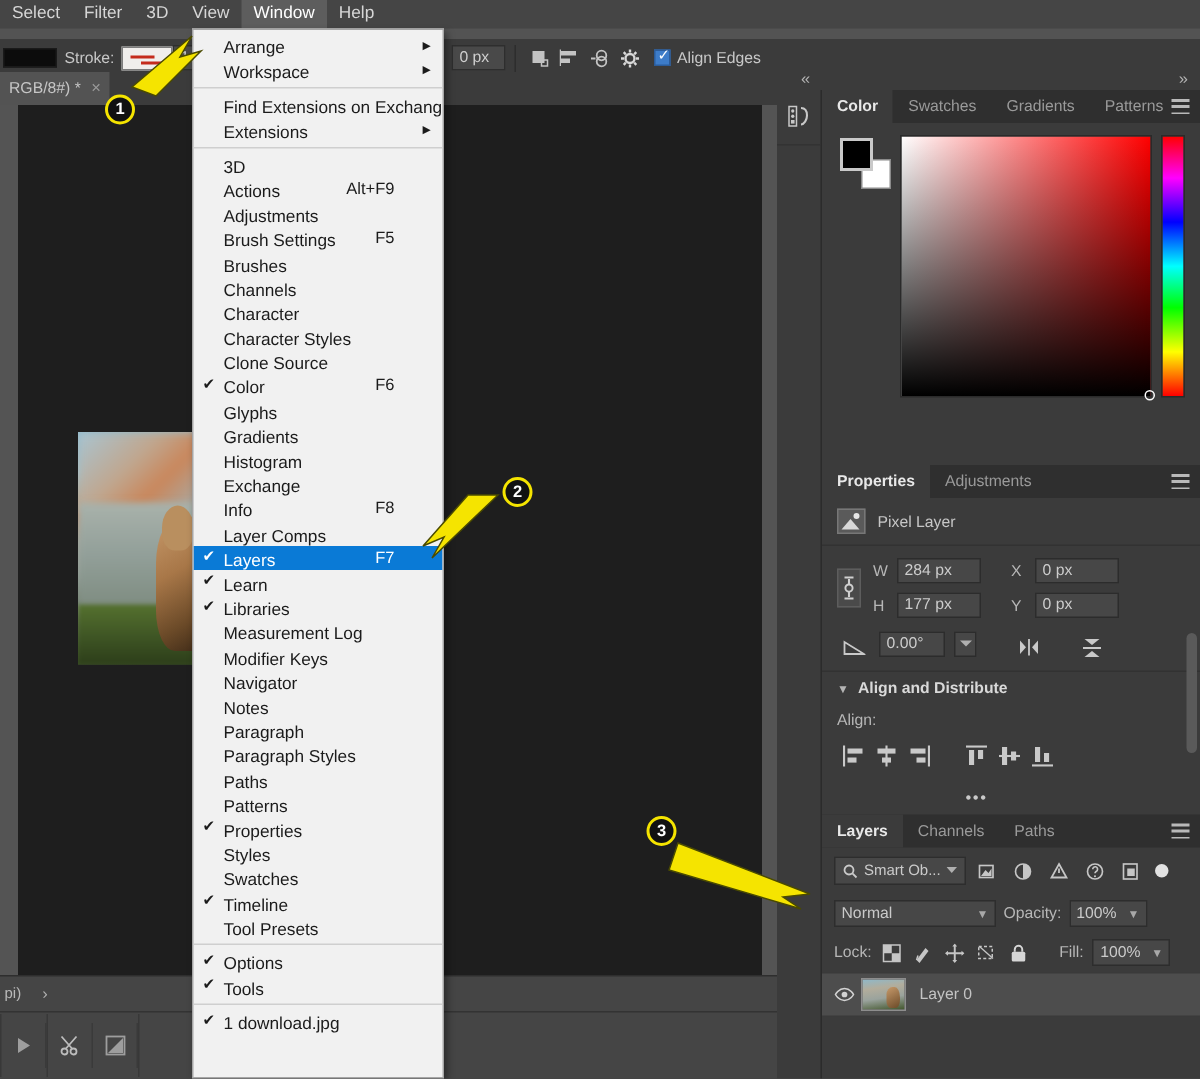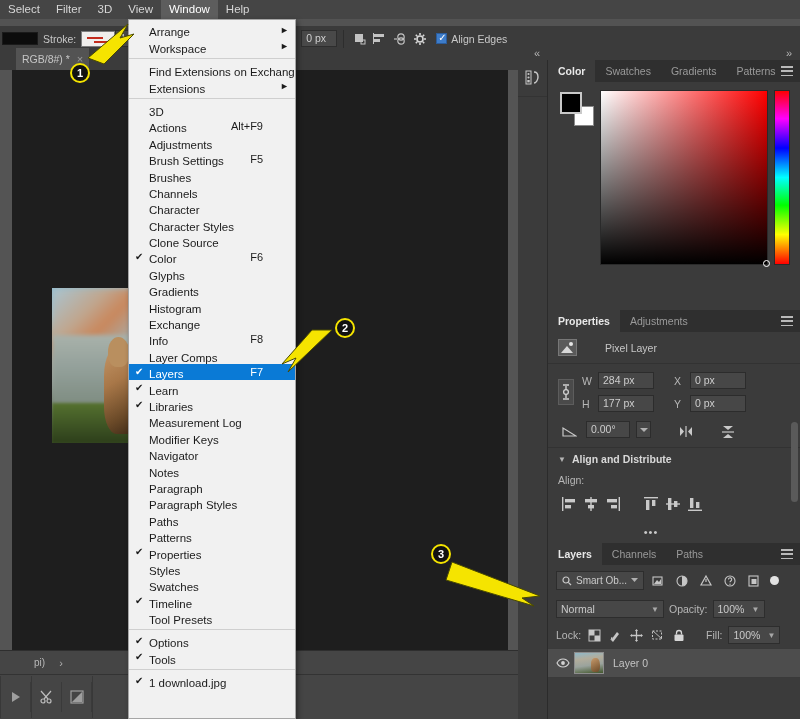--- a/index.html
+++ b/index.html
@@ -61,21 +61,21 @@
     content: "✓"; position: absolute; left: 1px; top: -2px;
     font-size: 10px; color: #fff; line-height: 12px;
   }
 
   
   .tabbar {
     position: absolute; left: 0; top: 48px; width: 518px; height: 22px;
     background: #3b3b3b;
   }
   .doctab {
-    position: absolute; left: 16px; top: 0; height: 22px; background: #535353;
+    position: absolute; left: 0; top: 0; height: 22px; background: #535353;
     display: flex; align-items: center; padding: 0 6px;
   }
   .doctab .t { color: #c6c6c6; font-size: 10.5px; }
   .doctab .x { color: #9a9a9a; font-size: 11px; margin-left: 7px; }
 
   
   .canvaswrap {
     position: absolute; left: 0; top: 70px; width: 518px; height: 580px;
     background: #545454;
   }
@@ -116,21 +116,21 @@
     content: ""; position: absolute; left: 10%; top: -8%; width: 60%; height: 34%;
     background: #b98f5f; border-radius: 50% 50% 40% 40%;
   }
 
   
   .statusbar {
     position: absolute; left: 0; top: 650px; width: 518px; height: 24px;
     background: #454545; border-top: 1px solid #2e2e2e;
     display: flex; align-items: center;
   }
-  .statusbar .st { color: #b9b9b9; font-size: 10px; padding-left: 3px; margin-left: 31px; }
+  .statusbar .st { color: #b9b9b9; font-size: 10px; padding-left: 3px; }
   .statusbar .chev { color: #b0b0b0; font-size: 11px; margin-left: 14px; }
   .timelinebar {
     position: absolute; left: 0; top: 674px; width: 518px; height: 45px;
     background: #454545; border-top: 1px solid #333;
     display: flex; align-items: center;
   }
   .tl-btn {
     width: 30px; height: 30px; display: flex; align-items: center;
     justify-content: center; color: #b6b6b6;
     border-right: 1px solid #3a3a3a;
@@ -203,21 +203,21 @@
   }
   .huestrip {
     position: absolute; left: 226px; top: 30px; width: 16px; height: 175px;
     background: linear-gradient(180deg,#ff0000 0%,#ff00ff 16%,#0000ff 33%,
       #00ffff 50%,#00ff00 66%,#ffff00 83%,#ff0000 100%);
     border: 1px solid #2a2a2a;
   }
 
   
   .proppanel { position: relative; }
-  .prow { display: flex; align-items: center; padding: 7px 10px; gap: 20px; }
+  .prow { display: flex; align-items: center; padding: 7px 10px; }
   .pl-icon {
     width: 19px; height: 17px; background: #5a5a5a; border: 1px solid #777;
     position: relative; margin-right: 8px; overflow: hidden; flex: none;
   }
   .pl-icon::before {
     content: ""; position: absolute; left: 2px; bottom: 2px;
     border-left: 6px solid transparent; border-right: 6px solid transparent;
     border-bottom: 7px solid #d8d8d8;
   }
   .pl-icon::after {

